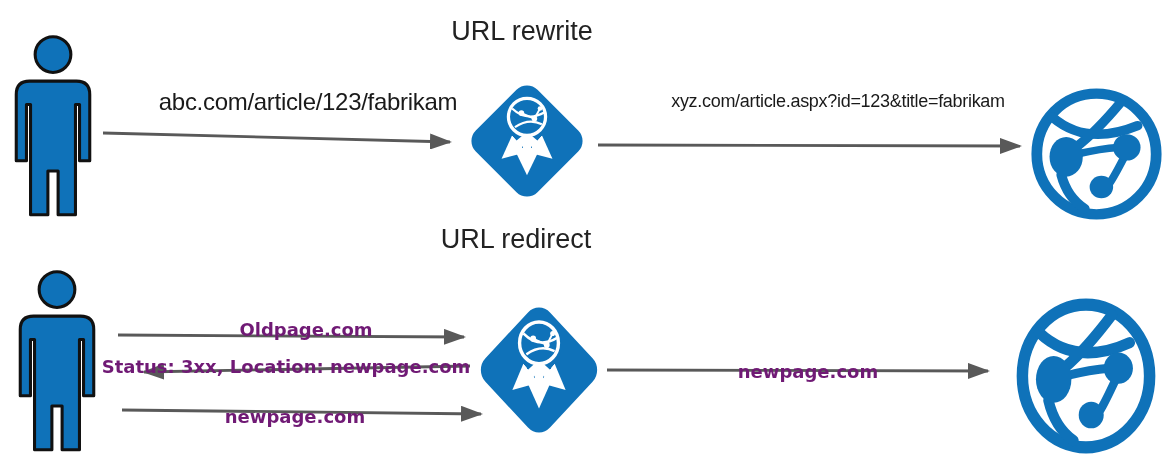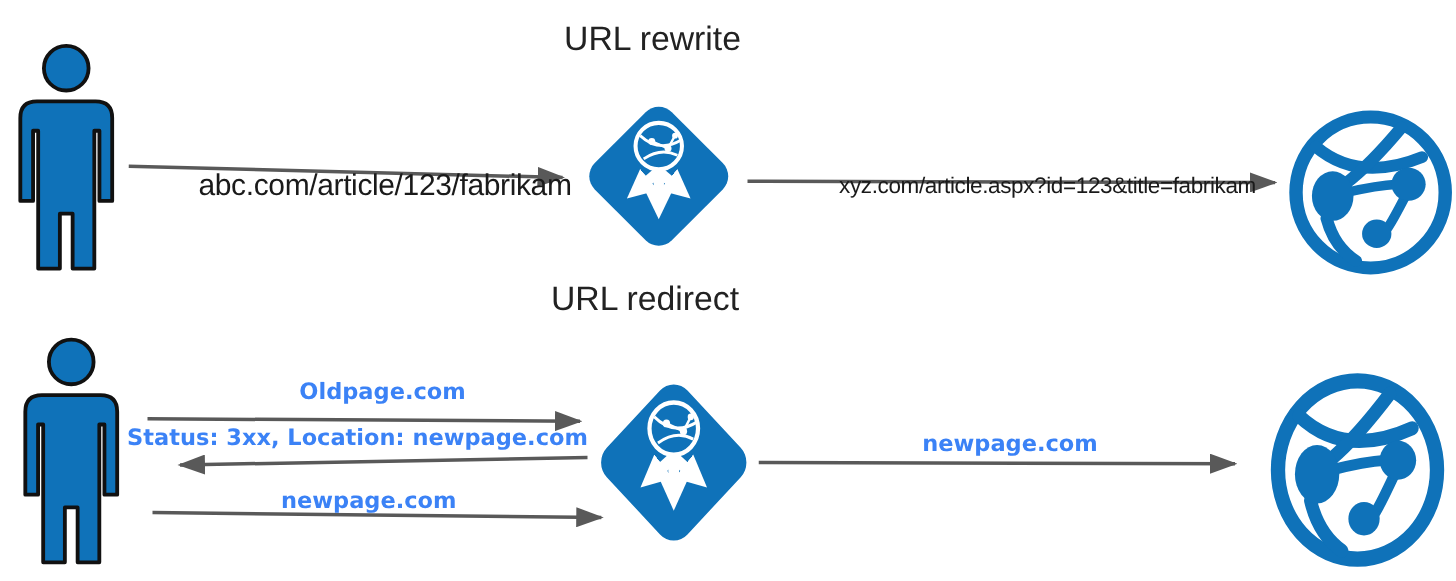--- a/index.html
+++ b/index.html
@@ -20,27 +20,27 @@
   }
   .section-title {
     font-size: 27px;
     color: #222222;
     font-weight: 400;
   }
   .url-label {
     font-size: 23px;
     font-weight: 400;
     letter-spacing: -0.3px;
-    margin-top: 47px;
   }
   .bold-label {
     font-family: "DejaVu Sans", sans-serif;
     font-weight: 700;
     font-size: 18px;
-    color: #3b82f6;
+    color: #701a75;
+    margin-top: 16px;
   }
   svg { display: block; }
 </style>
 </head>
 <body>
 
 <div id="canvas">
 
   <svg class="abs" style="left:0; top:0;" width="1165" height="465" viewBox="0 0 1165 465">
     <defs>

